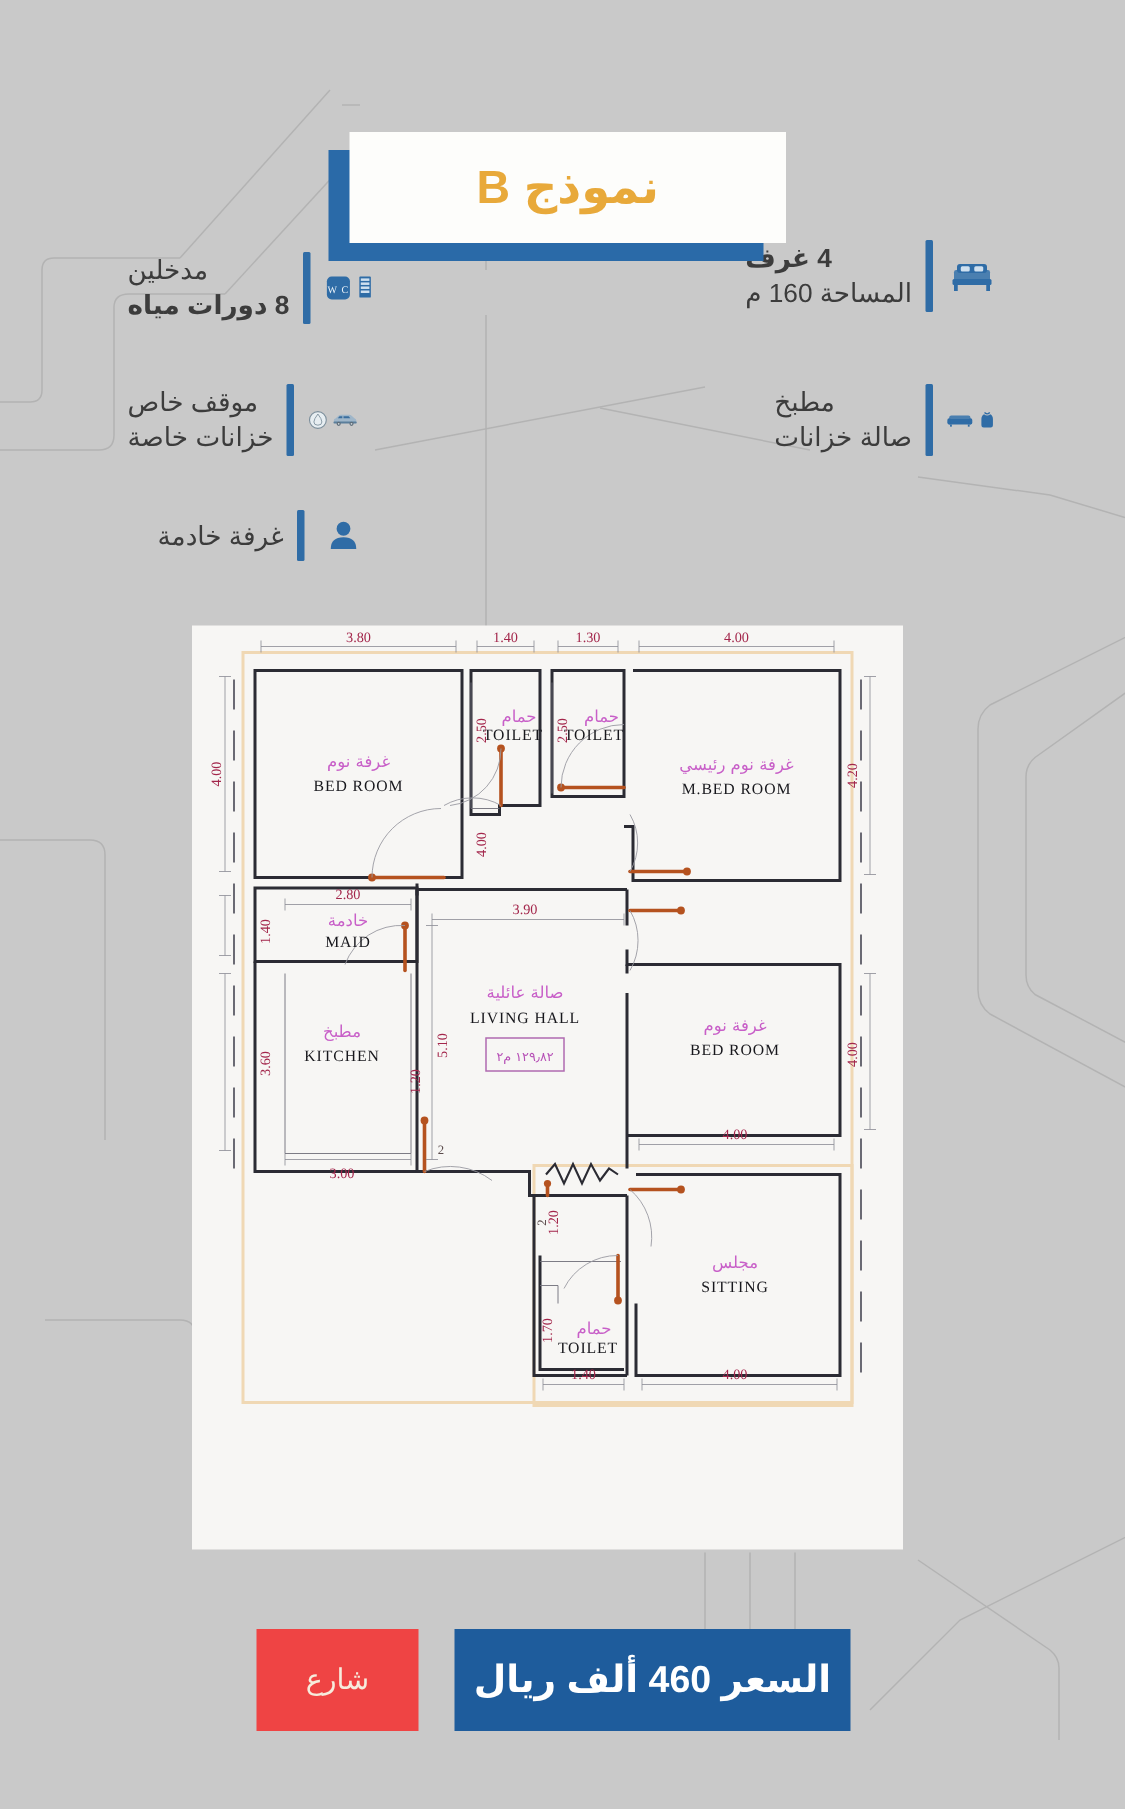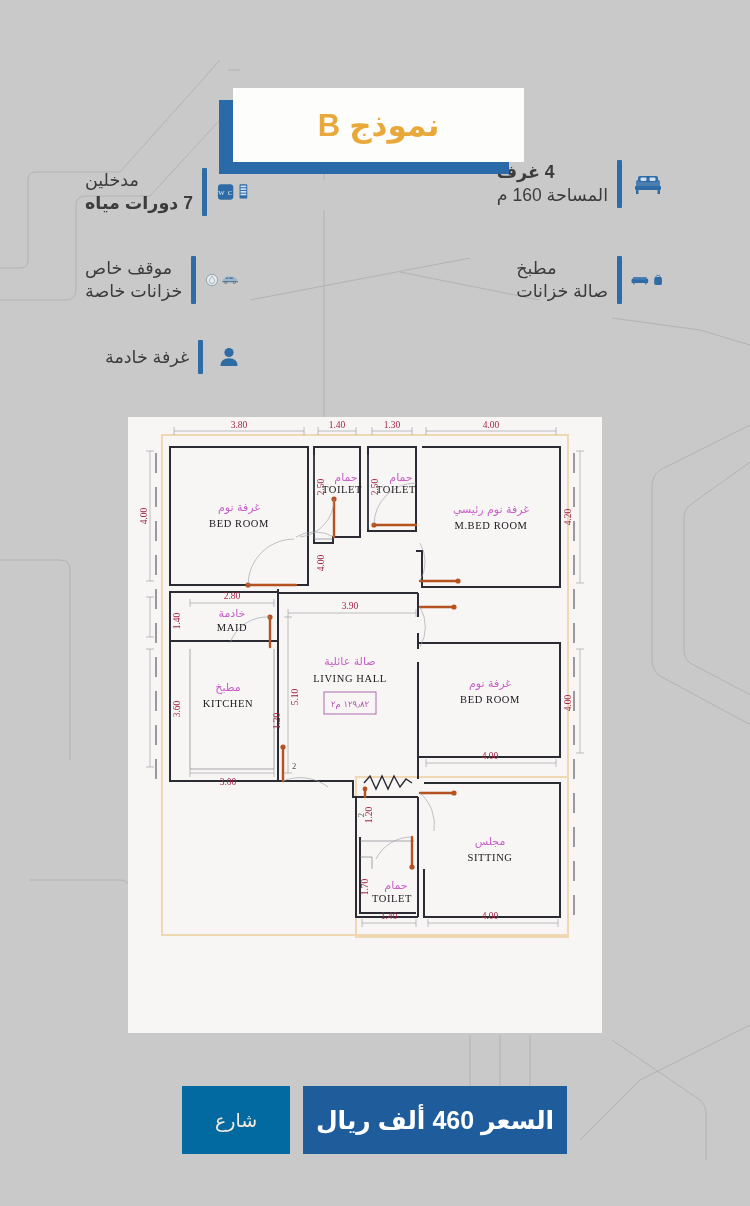--- a/index.html
+++ b/index.html
@@ -68,22 +68,22 @@
   
   .plan-card {
     position: absolute; left: 128px; top: 417px; width: 474px; height: 616px;
     background: #f7f6f4; z-index: 3;
   }
   .plan-card svg { display: block; width: 100%; height: 100%; }
 
   
   .banner { position: absolute; left: 0; top: 1086px; width: 750px; height: 78px; z-index: 4; }
   .street-box {
-    position: absolute; left: 182px; top: 0; width: 108px; height: 68px;
-    background: #0369a1; display: flex; align-items: center; justify-content: center; text-align: right;
+    position: absolute; left: 171px; top: 0; width: 108px; height: 68px;
+    background: #ef4444; display: flex; align-items: center; justify-content: center; text-align: right;
   }
   .street-box span { color: #f6ecdd; font-size: 19px; direction: rtl; }
   .price-box {
     position: absolute; left: 303px; top: 0; width: 264px; height: 68px;
     background: #1e5c9c; display: flex; align-items: center; justify-content: center;
   }
   .price-box span {
     color: #ffffff; font-size: 25px; font-weight: 700; direction: rtl; letter-spacing: .3px;
   }
 
@@ -186,21 +186,21 @@
         <rect x="5.5" y="15.6" width="9" height="2.6" fill="#cfe0ef"></rect>
       </svg>
       <svg class="ic" width="30" height="28" viewBox="0 0 30 28">
         <rect x="3" y="2" width="24" height="24" rx="5" fill="#2f6ca6"></rect>
         <text x="15" y="19" text-anchor="middle" font-family="'Liberation Serif',serif" font-size="10.5" fill="#eaf2f9" letter-spacing="1.2">W C</text>
       </svg>
     </span>
     <span class="divider"></span>
     <span class="txt">
       <span>مدخلين</span><br>
-      <b>7 دورات مياه</b>
+      <b>8 دورات مياه</b>
     </span>
   </div>
 
   <div class="feat feat-park">
     <span class="icons">
       <svg class="ic" width="34" height="18" viewBox="0 0 34 18">
         <path d="M3 12 L3 9 Q3 7.5 5 7 L9 3.5 Q10 2.5 12 2.5 L22 2.5 Q24 2.5 25.5 4 L29 7 Q31 7.5 31 9.5 L31 12 Z" fill="#9fb6c9"></path>
         <path d="M10 4.2 L13.5 4.2 L13.5 6.8 L8 6.8 Z" fill="#3a6e9e"></path>
         <path d="M15 4.2 L21.5 4.2 L23.5 6.8 L15 6.8 Z" fill="#3a6e9e"></path>
         <rect x="2.5" y="11" width="29" height="2.4" rx="1" fill="#5a7e9b"></rect>

